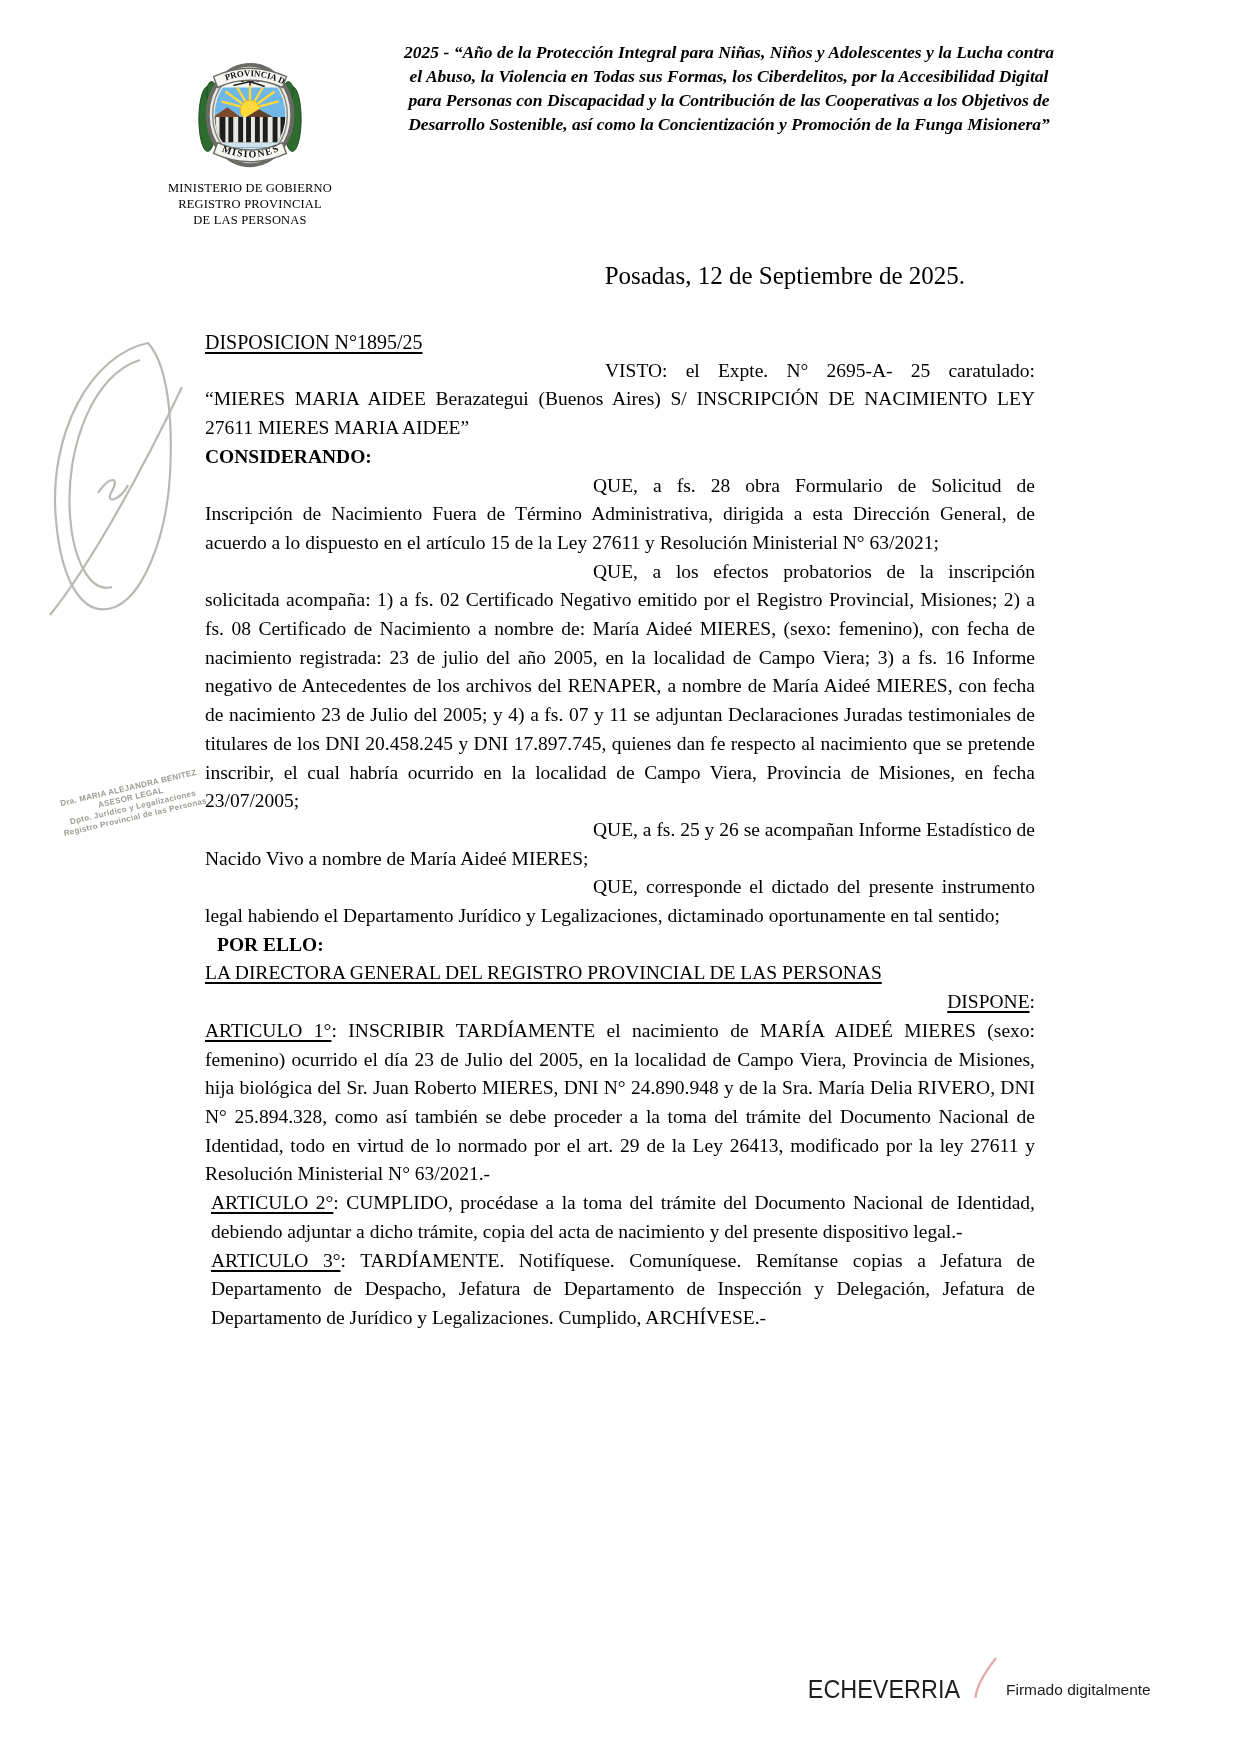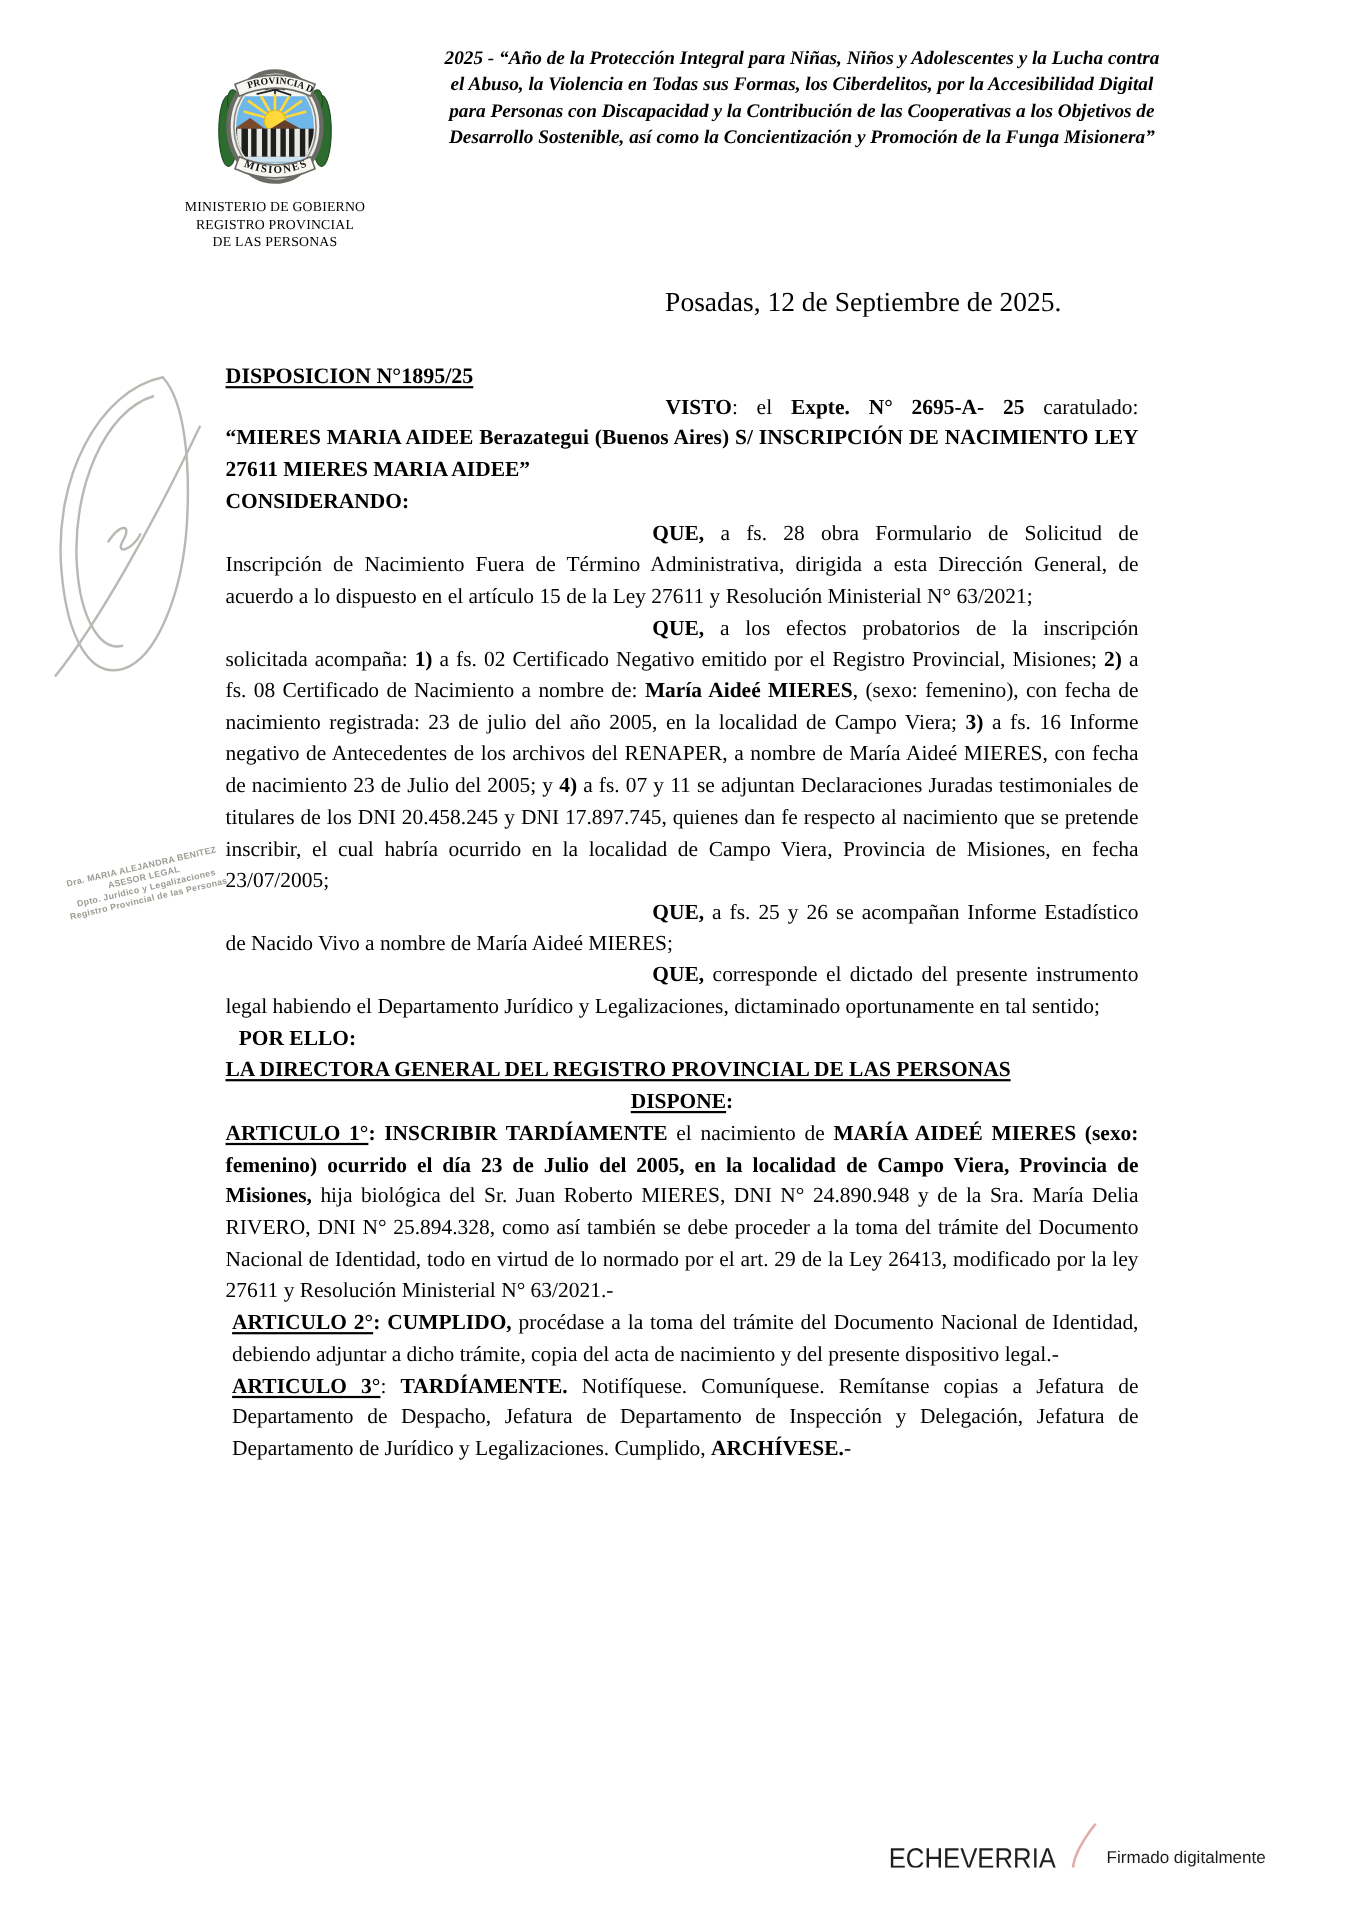--- a/index.html
+++ b/index.html
@@ -13,32 +13,32 @@
   .ministry{margin-top:4px;font-weight:normal;font-size:12.5px;line-height:16px;letter-spacing:.2px;}
   
   .date-line{position:absolute;left:205px;top:262px;width:830px;text-align:right;
              padding-right:70px;box-sizing:border-box;font-size:25px;}
   
   .doc-body{position:absolute;left:205px;top:328px;width:830px;font-size:19.5px;line-height:28.7px;}
   .doc-body p,.doc-body div{margin:0;}
   .jus{text-align:justify;}
   .ind-visto{text-indent:400px;}
   .ind-que{text-indent:388px;}
-  .bold{font-weight:bold;margin-top:30px;}
+  .bold{font-weight:normal;margin-top:30px;}
   .u{text-decoration:underline;text-decoration-thickness:1.8px;text-underline-offset:3px;}
   .h-disp{font-weight:bold;font-size:20px;}
   .p-visto{margin-top:7px;}
   .l-considerando{font-weight:bold;}
   .p-que1{margin-top:21px;}
   .p-que2{margin-top:6px;}
   .p-que3{margin-top:36px;}
   .p-que4{margin-top:12px;}
   .l-porello{margin-top:66px;font-weight:bold;padding-left:12px;}
   .l-directora{margin-top:3px;text-align:left;font-weight:bold;}
-  .l-dispone{margin-top:11px;text-align:center;font-weight:bold;}
+  .l-dispone{margin-top:11px;text-align:right;font-weight:bold;}
   .p-art1{margin-top:9px;}
   .p-art2{margin-top:45px;padding-left:6px;box-sizing:border-box;}
   .p-art3{margin-top:29px;padding-left:6px;box-sizing:border-box;}
   
   .hand-sig{position:absolute;left:20px;top:325px;width:185px;height:305px;}
   .stamp{position:absolute;left:28px;top:458px;width:168px;transform:rotate(-13deg);
          font-family:"Liberation Sans",sans-serif;font-weight:bold;color:#8a897f;
          font-size:8px;line-height:10px;text-align:center;letter-spacing:.3px;opacity:.85;}
   
   .dig-sig{position:absolute;left:698px;top:1656px;display:flex;align-items:flex-start;}

